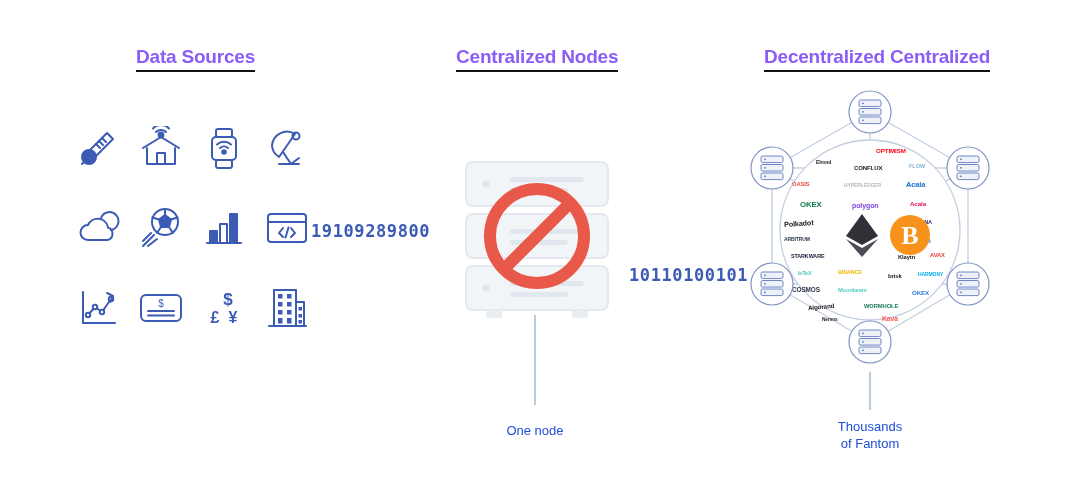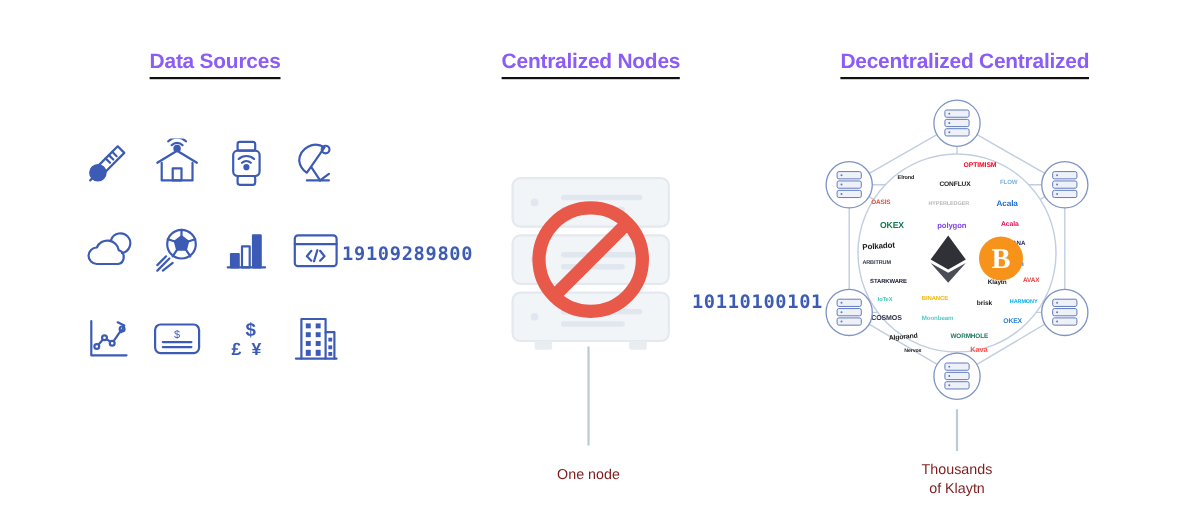--- a/index.html
+++ b/index.html
@@ -73,21 +73,21 @@
     position: absolute;
     left: 534px;
     top: 315px;
     width: 2px;
     height: 90px;
     background: #b9cbd8;
   }
   .bottom-label {
     position: absolute;
     font-size: 13px;
-    color: #7f1d1d;
+    color: #1d4ed8;
     text-align: center;
     line-height: 17px;
     white-space: pre-line;
   }
   #label-one-node { left: 465px; top: 422px; width: 140px; }
   #label-many-nodes { left: 800px; top: 418px; width: 140px; }
 
   
   #decent-network {
     position: absolute;
@@ -411,13 +411,13 @@
           <rect x="19" y="80.5" width="22" height="6.6" rx="1.6" fill="#eef2f8" stroke="#5f78c0" stroke-width="0.9"></rect>
           <circle cx="23" cy="83.8" r="0.9" fill="#5f78c0"></circle>
           <rect x="19" y="89" width="22" height="6.6" rx="1.6" fill="#eef2f8" stroke="#5f78c0" stroke-width="0.9"></rect>
           <circle cx="23" cy="92.3" r="0.9" fill="#5f78c0"></circle>
         </g>
       </g>
   </svg>
 </div>
 <div id="decent-stem"></div>
 <div class="bottom-label" id="label-many-nodes">Thousands
-of Klaytn</div>
+of Fantom</div>
 
 </body></html>

